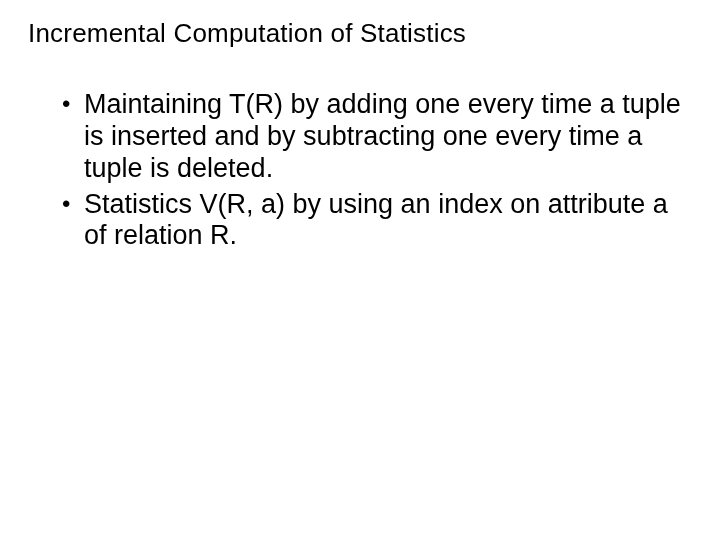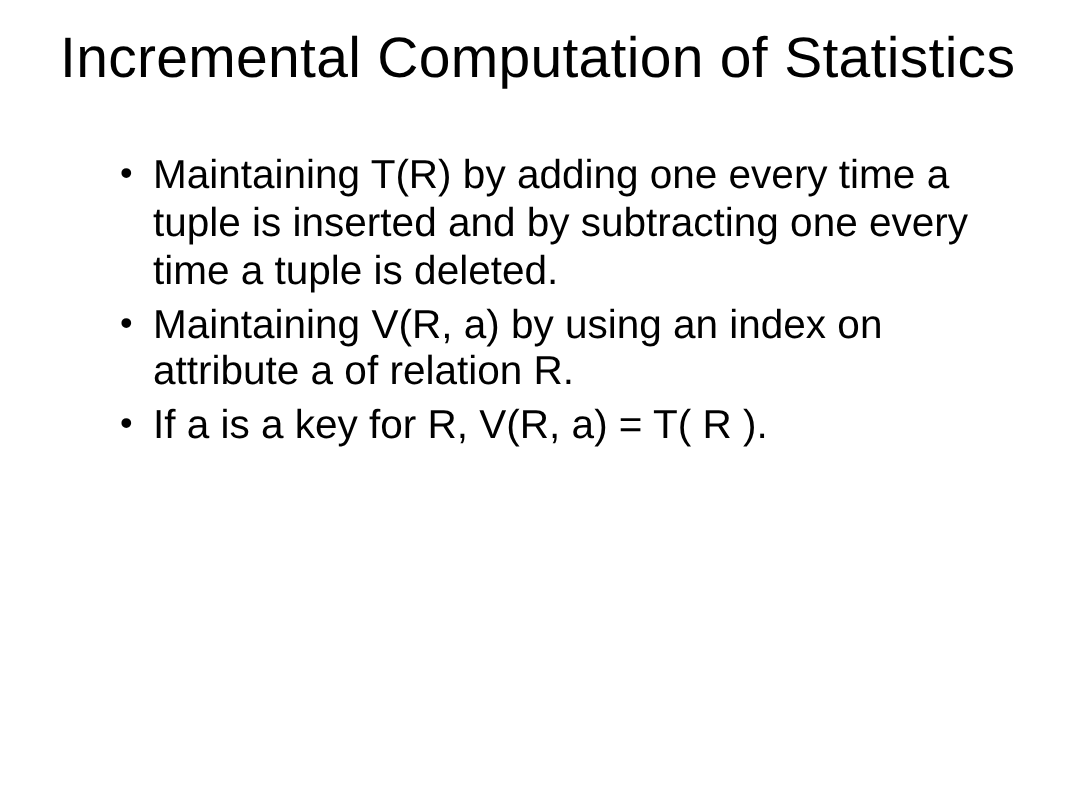--- a/index.html
+++ b/index.html
@@ -11,29 +11,29 @@
     font-family: Arial, Helvetica, sans-serif;
     color: #000000;
   }
   .slide {
     box-sizing: border-box;
     width: 720px;
     height: 540px;
     padding: 18px 28px 0 28px;
   }
   .title {
-    font-size: 38px;
+    font-size: 26px;
     font-weight: 400;
-    margin: 0 0 40px 12px;
+    margin: 0 0 40px 0;
     letter-spacing: 0.2px;
     white-space: nowrap;
   }
   ul.bullets {
     list-style: none;
-    margin: 18px;
+    margin: 0;
     padding: 0 10px 0 34px;
   }
   ul.bullets li {
     position: relative;
     font-size: 27px;
     line-height: 1.18;
     margin: 0 0 4px 0;
     padding-left: 22px;
   }
   ul.bullets li::before {
@@ -45,16 +45,15 @@
     line-height: 1.25;
   }
 </style>
 </head>
 <body>
 
 <div class="slide">
   <h1 class="title">Incremental Computation of Statistics</h1>
   <ul class="bullets">
     <li>Maintaining T(R) by adding one every time a tuple is inserted and by subtracting one every time a tuple is deleted.</li>
-    <li>Maintaining V(R, a) by using an index on attribute a of relation R.</li>
-    <li>If a is a key for R, V(R, a) = T( R ).</li>
+    <li>Statistics V(R, a) by using an index on attribute a of relation R.</li>
   </ul>
 </div>
 
 </body></html>

